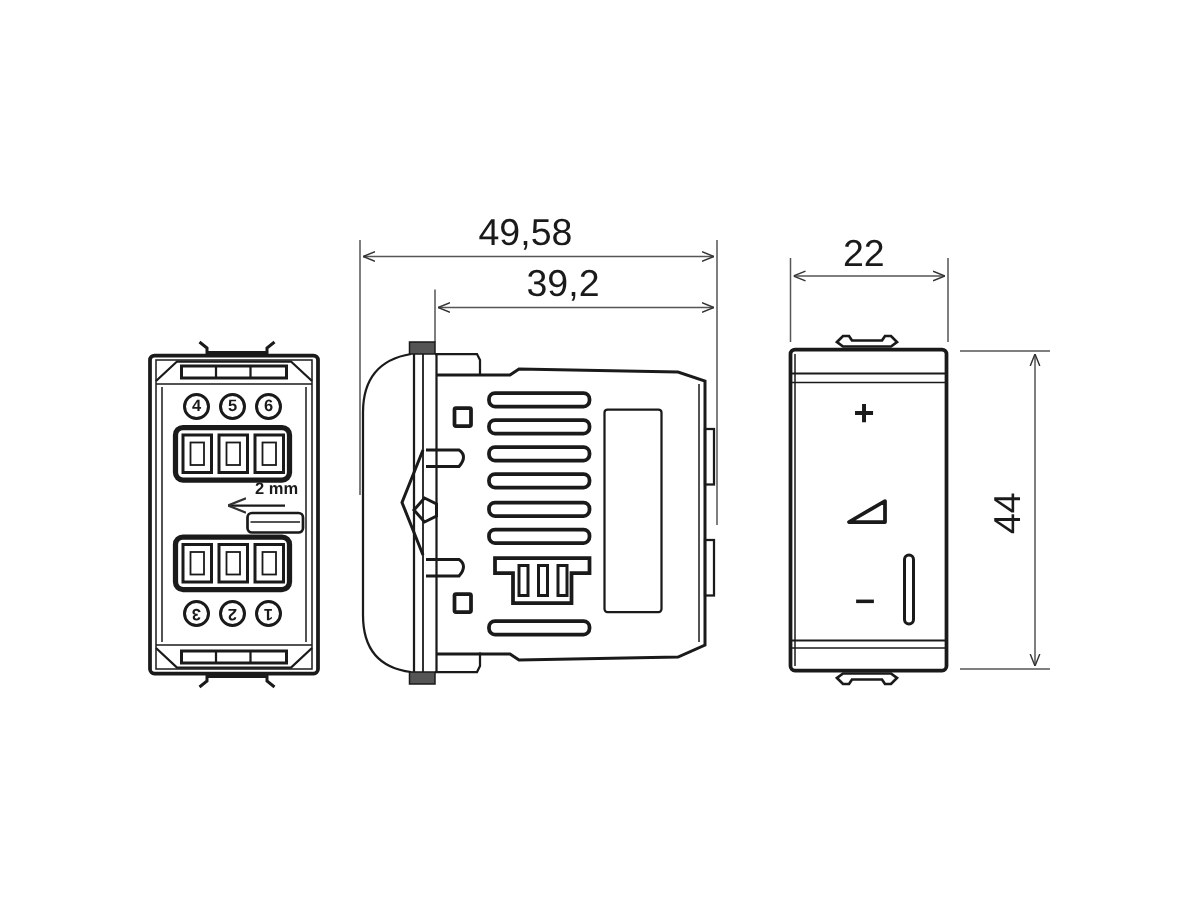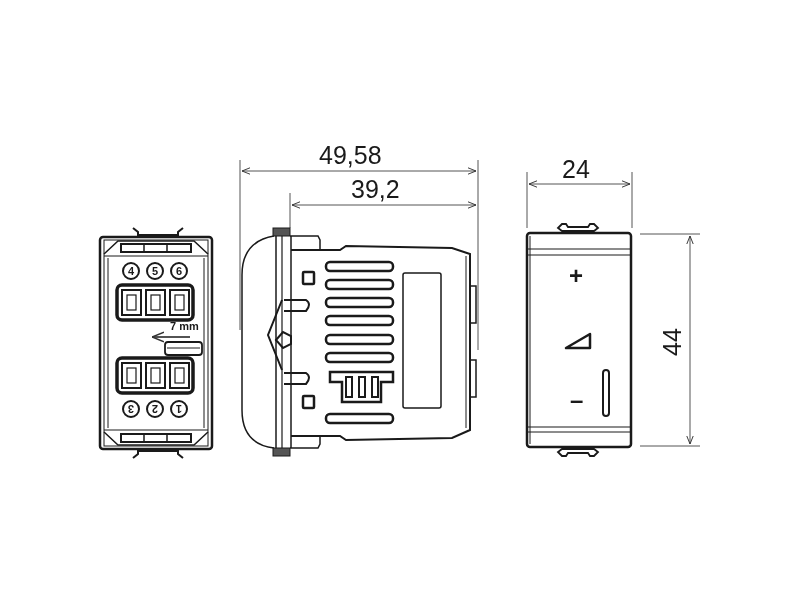--- a/index.html
+++ b/index.html
@@ -139,30 +139,30 @@
 
       <path d="M566,348 L590,348 L590,334 Z" stroke-width="2.5" stroke-linejoin="round"></path>
 
       <rect x="603" y="370" width="6" height="46" rx="3" stroke-width="2"></rect>
     </g>
   </svg>
 
   
   <span class="lbl" style="left:319px; top:143px;">49,58</span>
   <span class="lbl" style="left:351px; top:177px;">39,2</span>
-  <span class="lbl" style="left:562px; top:157px;">24</span>
+  <span class="lbl" style="left:562px; top:157px;">22</span>
   <span class="lbl" style="left:656px; top:330px; transform: rotate(-90deg); transform-origin: left top; left:660px; top:356px;">44</span>
 
   
   <span class="term" style="left:122px; top:262px;">4</span>
   <span class="term" style="left:146px; top:262px;">5</span>
   <span class="term" style="left:170px; top:262px;">6</span>
   
   <span class="term flip" style="left:122px; top:400px;">3</span>
   <span class="term flip" style="left:146px; top:400px;">2</span>
   <span class="term flip" style="left:170px; top:400px;">1</span>
   
-  <span class="mm" style="left:170px; top:320px;">7 mm</span>
+  <span class="mm" style="left:170px; top:320px;">2 mm</span>
 
   
   <span class="sym" style="left:569px; top:264px; font-size:24px;">+</span>
   <span class="sym" style="left:570px; top:388px; font-size:24px;">–</span>
 </div>
 
 </body></html>

